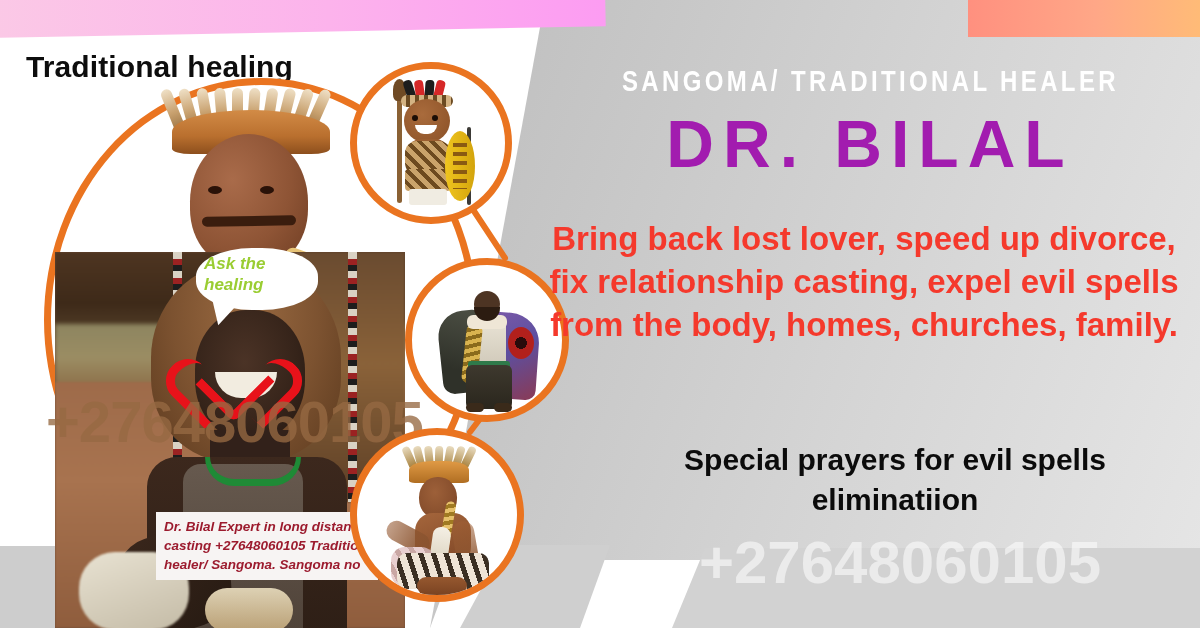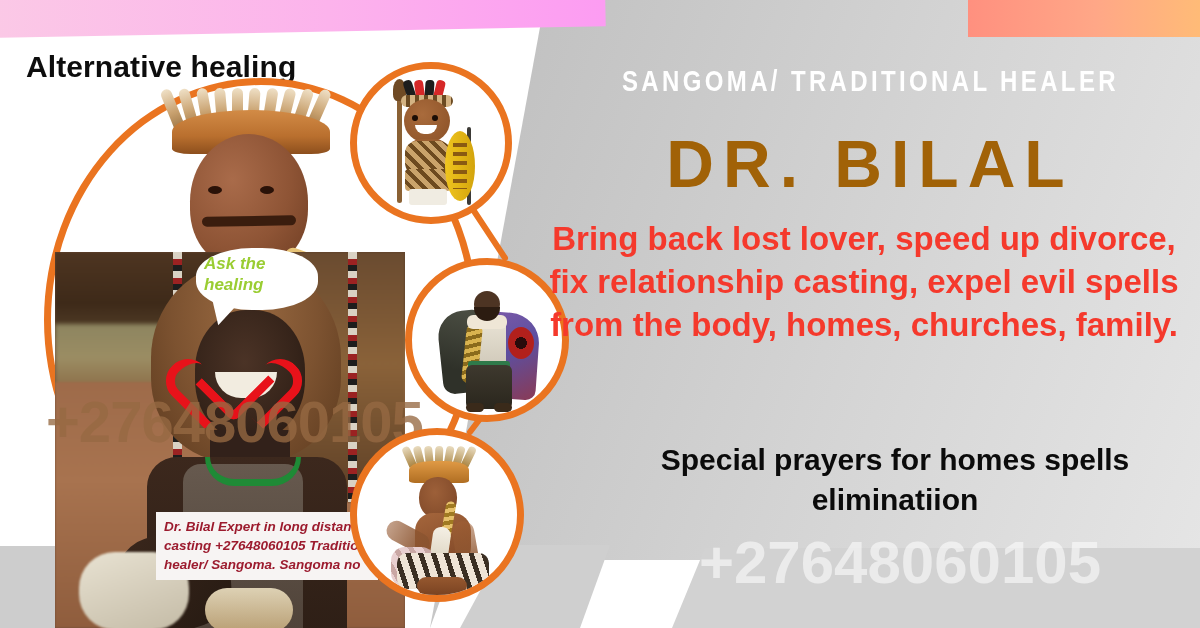--- a/index.html
+++ b/index.html
@@ -275,22 +275,22 @@
 
   
   .r-kicker{
     position:absolute;left:560px;top:64px;width:620px;text-align:center;
     font-size:30px;font-weight:700;color:#ffffff;letter-spacing:4.2px;
     font-family:"Liberation Sans Narrow","Liberation Sans",sans-serif;
     transform:scaleX(.80);transform-origin:center center;white-space:nowrap;
   }
   .r-name{
     position:absolute;left:560px;top:106px;width:620px;text-align:center;
-    font-size:66px;font-weight:700;color:#a16207;letter-spacing:9px;
-    font-family:"Liberation Sans",sans-serif;white-space:nowrap;margin-top:20px;
+    font-size:66px;font-weight:700;color:#a21caf;letter-spacing:9px;
+    font-family:"Liberation Sans",sans-serif;white-space:nowrap;
   }
   .r-body{
     position:absolute;left:540px;top:218px;width:648px;text-align:center;
     font-size:33px;font-weight:700;color:#f5392c;line-height:1.30;
     font-family:"Liberation Sans",sans-serif;
   }
   .r-sub{
     position:absolute;left:600px;top:440px;width:590px;text-align:center;
     font-size:30px;font-weight:700;color:#0b0b0b;line-height:1.32;
     font-family:"Liberation Sans",sans-serif;
@@ -308,21 +308,21 @@
 
   <div class="grey-panel"></div>
   <div class="grey-wedge-a"></div>
   <div class="grey-tab-1"></div>
   <div class="grey-tab-2"></div>
   <div class="grey-corner-bl"></div>
 
   <div class="strip-pink"></div>
   <div class="strip-orange"></div>
 
-  <div class="alt-heading">Alternative healing</div>
+  <div class="alt-heading">Traditional healing</div>
 
   <div class="ellipse-outline"></div>
 
   <svg class="connector" viewBox="0 0 1200 628">
     <path d="M470 205 L505 258" stroke="#ea7420" stroke-width="6" fill="none" stroke-linecap="round"></path>
     <path d="M492 403 L470 432" stroke="#ea7420" stroke-width="6" fill="none" stroke-linecap="round"></path>
   </svg>
 
   <div class="figure-main">
     <div class="fm-feathers">
@@ -440,16 +440,16 @@
     <div class="d-wrap"></div>
     <div class="d-arm1"></div>
     <div class="d-skirt2"></div>
     <div class="d-skirt"></div>
     <div class="d-leg"></div>
   </div>
 
   <div class="r-kicker">SANGOMA/ TRADITIONAL HEALER</div>
   <div class="r-name">DR. BILAL</div>
   <div class="r-body">Bring back lost lover, speed up divorce, fix relationship casting, expel evil spells from the body, homes, churches, family.</div>
-  <div class="r-sub">Special prayers for  homes spells eliminatiion</div>
+  <div class="r-sub">Special prayers for  evil spells eliminatiion</div>
   <div class="r-wm">+27648060105</div>
 
 </div>
 
 </body></html>

